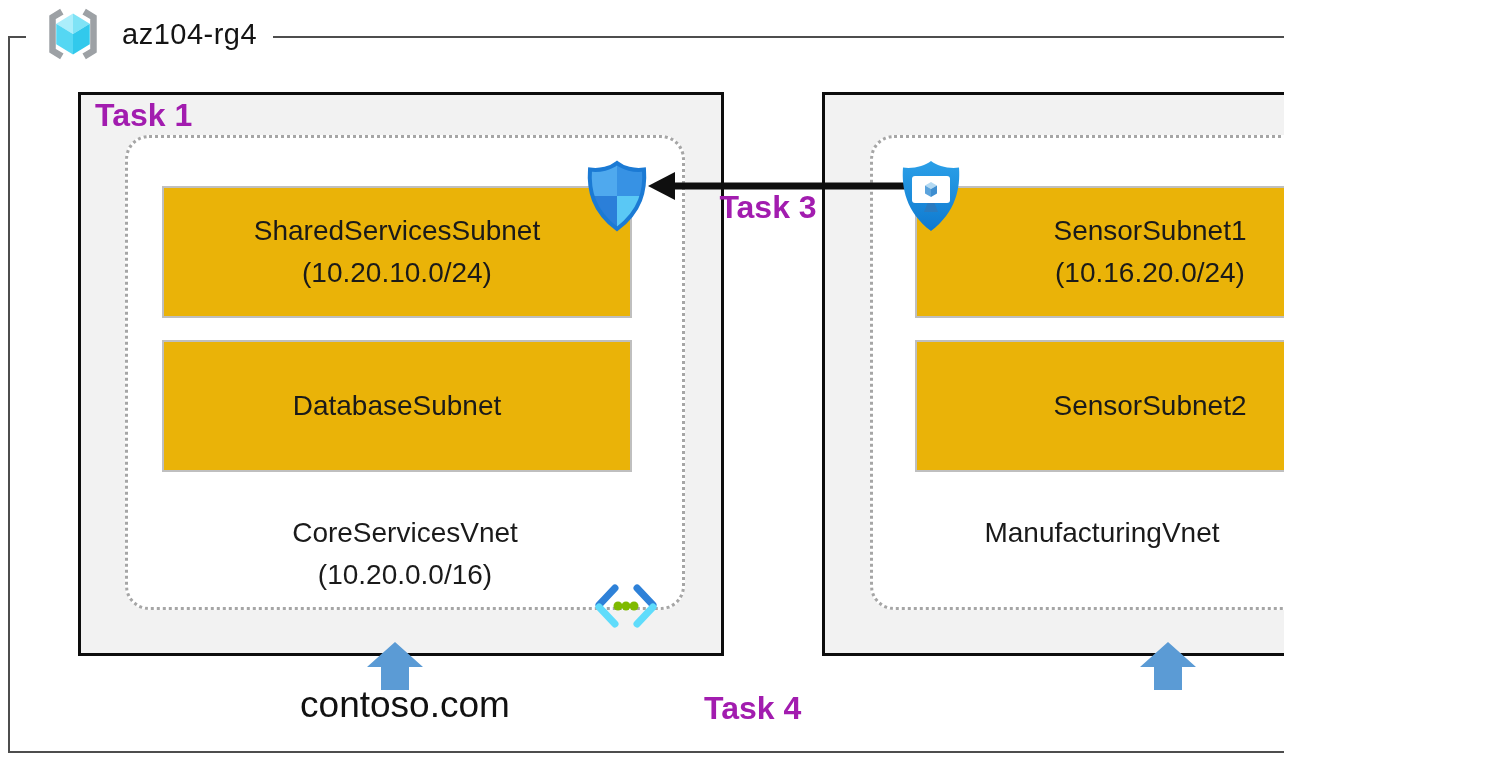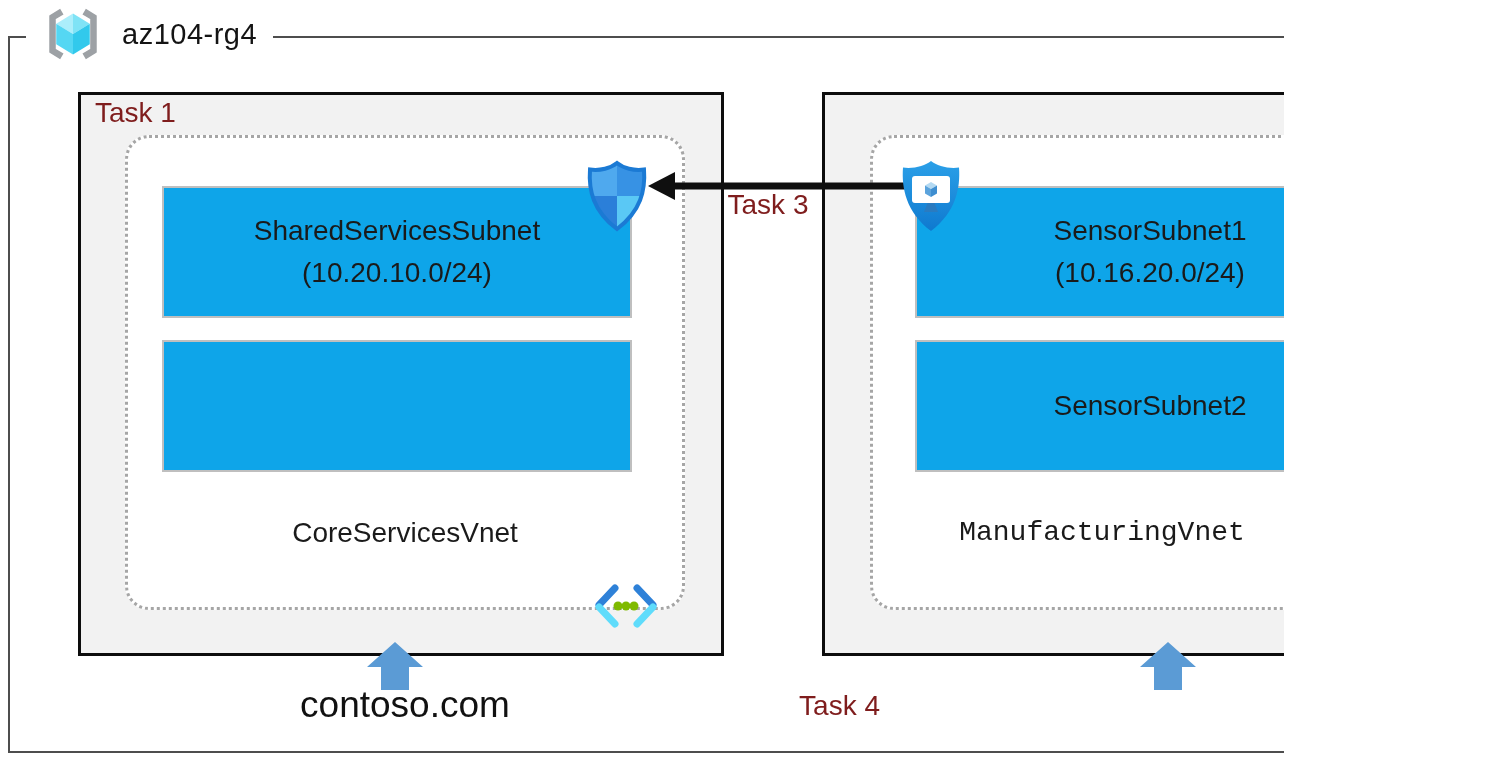--- a/index.html
+++ b/index.html
@@ -33,66 +33,66 @@
   
   .task-box {
     top: 92px; width: 646px; height: 564px;
     background: #f2f2f2;
     border: 3px solid #0d0d0d;
   }
   .task-box.left  { left: 78px; }
   .task-box.right { left: 822px; }
 
   .task-label {
-    font-size: 28px; font-weight: normal; color: #7f1d1d;
+    font-size: 32px; font-weight: bold; color: #a21caf;
   }
 
   
   .vnet-area {
     top: 135px; width: 560px; height: 475px;
     background: #ffffff;
     border: 3px dotted #a6a6a6;
     border-radius: 24px;
   }
   .vnet-area.left  { left: 125px; }
   .vnet-area.right { left: 870px; }
 
   
   .subnet {
     width: 470px; height: 132px;
-    background: #0ea5e9;
+    background: #eab308;
     border: 2px solid #bfbfbf;
     display: flex; flex-direction: column;
     align-items: center; justify-content: center;
     font-size: 28px; line-height: 1.5;
     text-align: center;
   }
   .subnet.col-left  { left: 162px; }
   .subnet.col-right { left: 915px; }
   .subnet.row1 { top: 186px; }
   .subnet.row2 { top: 340px; }
 
   .vnet-label {
     top: 512px; width: 560px;
     text-align: center;
     font-size: 28px; line-height: 1.5;
   }
   .vnet-label.left  { left: 125px; }
-  .vnet-label.right { left: 822px; font-family: Liberation Mono, monospace; }
+  .vnet-label.right { left: 822px; }
 
   .dns-label {
     top: 684px; width: 560px;
     text-align: center;
     font-size: 37px; color: #111111;
   }
   .dns-label.left  { left: 125px; }
   .dns-label.right { left: 885px; }
 
   .task3-label { left: 698px; top: 143px; width: 140px; text-align: center; margin-top: 46px; }
-  .task4-label { left: 740px; top: 690px; width: 140px; text-align: right; }
+  .task4-label { left: 704px; top: 690px; width: 140px; text-align: left; }
 
   svg { display: block; }
 </style>
 </head>
 <body>
 
 <div id="stage">
 
   <div class="abs rg-frame"></div>
 
@@ -117,32 +117,34 @@
   <div class="abs task-label" style="left:1230px; top:100px; width:200px; text-align:right;">Task 2</div>
 
   <div class="abs vnet-area left"></div>
   <div class="abs vnet-area right"></div>
 
   <div class="abs subnet col-left row1">
     <span>SharedServicesSubnet</span>
     <span>(10.20.10.0/24)</span>
   </div>
   <div class="abs subnet col-left row2">
+    <span>DatabaseSubnet</span>
   </div>
 
   <div class="abs subnet col-right row1">
     <span>SensorSubnet1</span>
     <span>(10.16.20.0/24)</span>
   </div>
   <div class="abs subnet col-right row2">
     <span>SensorSubnet2</span>
   </div>
 
   <div class="abs vnet-label left">
     <div>CoreServicesVnet</div>
+    <div>(10.20.0.0/16)</div>
   </div>
   <div class="abs vnet-label right">
     <div>ManufacturingVnet</div>
   </div>
 
   <div class="abs" style="left:640px; top:164px;">
     <svg width="280" height="44" viewBox="0 0 280 44">
       <line x1="272" y1="22" x2="30" y2="22" stroke="#0f0f0f" stroke-width="7"></line>
       <polygon points="8,22 35,8 35,36" fill="#0f0f0f"></polygon>
     </svg>

